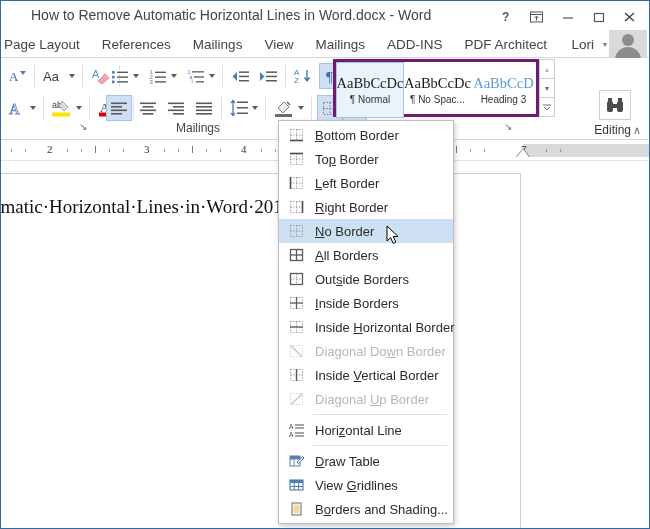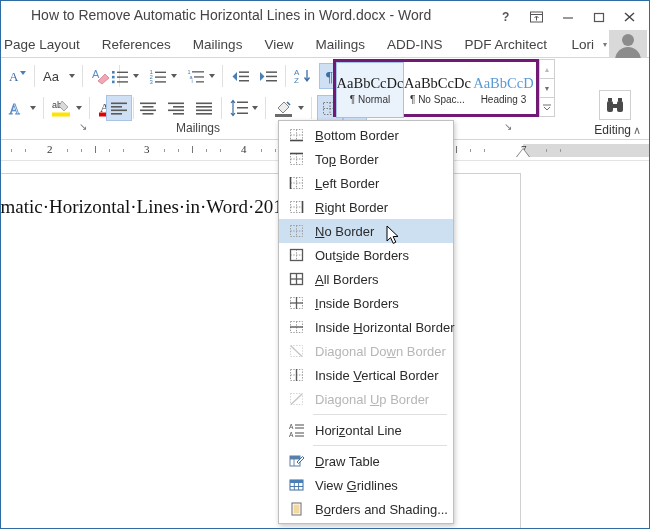--- a/index.html
+++ b/index.html
@@ -577,41 +577,41 @@
             <line x1="2.5" y1="8" x2="14.5" y2="8"></line>
           </g>
         </svg>
       </span>
       <span class="mi-label"><u>N</u>o Border</span>
     </div>
 
     <div class="menu-item">
       <span class="mi-icon">
         <svg width="17" height="16" viewBox="0 0 17 16">
-          <g stroke="#9a9a9a" stroke-width="1" stroke-dasharray="1.4 1.4" fill="none">
+          <g stroke="#5a5a5a" stroke-width="1.3" fill="none">
+            <rect x="2.5" y="2.5" width="12" height="11"></rect>
             <line x1="8.5" y1="2.5" x2="8.5" y2="13.5"></line>
             <line x1="2.5" y1="8" x2="14.5" y2="8"></line>
           </g>
-          <rect x="2.5" y="2.5" width="12" height="11" fill="none" stroke="#5a5a5a" stroke-width="1.3"></rect>
-        </svg>
-      </span>
-      <span class="mi-label">Out<u>s</u>ide Borders</span>
-    </div>
-
-    <div class="menu-item">
-      <span class="mi-icon">
-        <svg width="17" height="16" viewBox="0 0 17 16">
-          <g stroke="#5a5a5a" stroke-width="1.3" fill="none">
-            <rect x="2.5" y="2.5" width="12" height="11"></rect>
+        </svg>
+      </span>
+      <span class="mi-label"><u>A</u>ll Borders</span>
+    </div>
+
+    <div class="menu-item">
+      <span class="mi-icon">
+        <svg width="17" height="16" viewBox="0 0 17 16">
+          <g stroke="#9a9a9a" stroke-width="1" stroke-dasharray="1.4 1.4" fill="none">
             <line x1="8.5" y1="2.5" x2="8.5" y2="13.5"></line>
             <line x1="2.5" y1="8" x2="14.5" y2="8"></line>
           </g>
-        </svg>
-      </span>
-      <span class="mi-label"><u>A</u>ll Borders</span>
+          <rect x="2.5" y="2.5" width="12" height="11" fill="none" stroke="#5a5a5a" stroke-width="1.3"></rect>
+        </svg>
+      </span>
+      <span class="mi-label">Out<u>s</u>ide Borders</span>
     </div>
 
     <div class="menu-item">
       <span class="mi-icon">
         <svg width="17" height="16" viewBox="0 0 17 16">
           <g stroke="#9a9a9a" stroke-width="1" stroke-dasharray="1.4 1.4" fill="none">
             <rect x="2.5" y="2.5" width="12" height="11"></rect>
           </g>
           <g stroke="#5a5a5a" stroke-width="1.3">
             <line x1="8.5" y1="2" x2="8.5" y2="14"></line>

